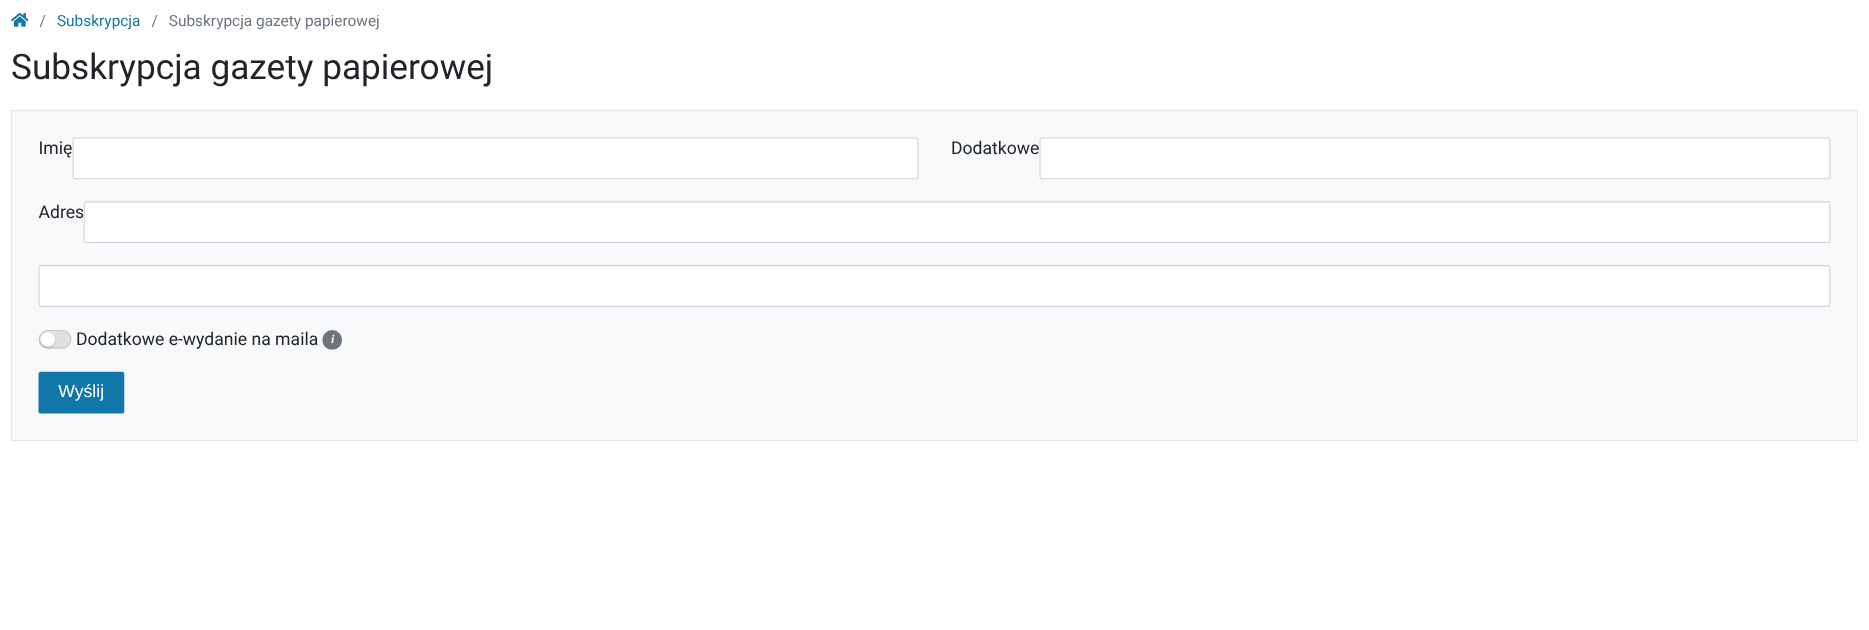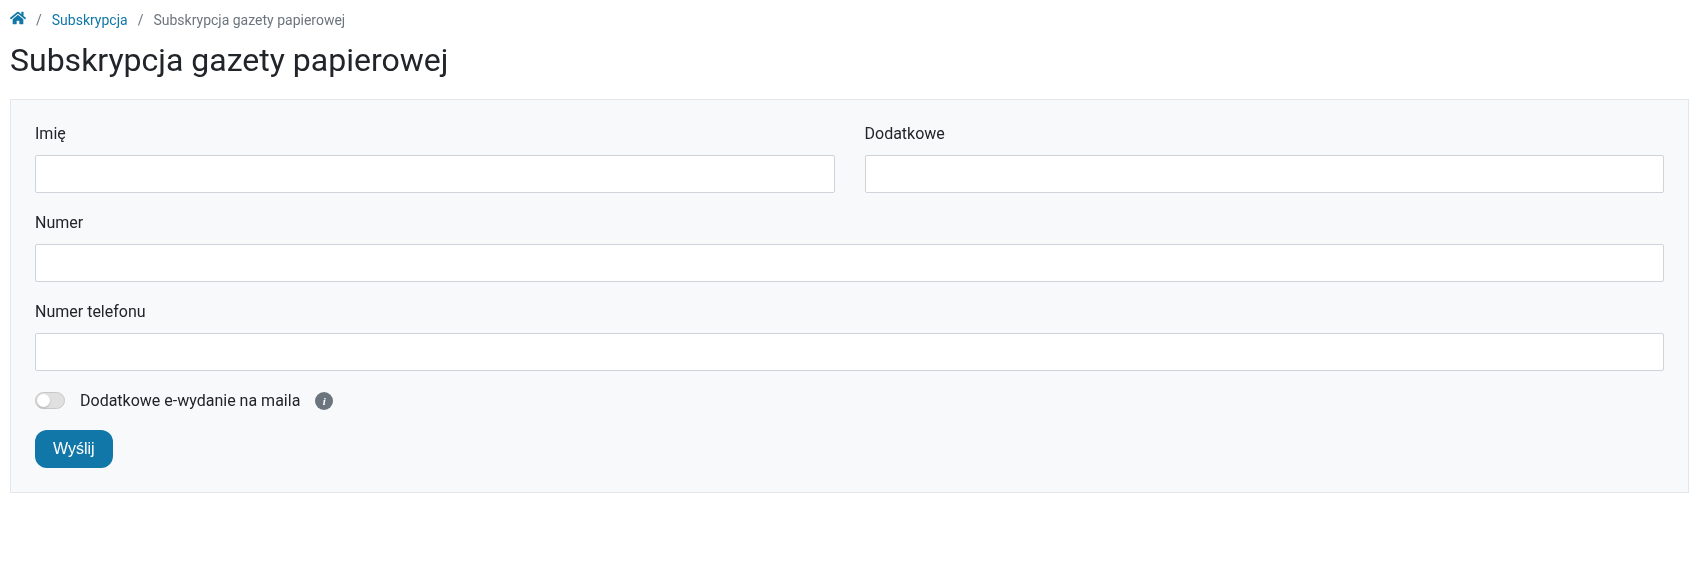--- a/index.html
+++ b/index.html
@@ -49,21 +49,20 @@
       padding: 24px;
     }
     .form-row {
       display: flex;
       gap: 30px;
       margin-bottom: 20px;
     }
     .form-group {
       flex: 1;
       display: flex;
-      flex-direction: column;
     }
     .form-group.full {
       width: 100%;
     }
     .form-label {
       font-size: 16px;
       color: #212529;
       margin-bottom: 12px;
     }
     .form-control {
@@ -73,21 +72,21 @@
       font-size: 16px;
       line-height: 1.5;
       color: #495057;
       background-color: #fff;
       border: 1px solid #ced4da;
       border-radius: 2px;
     }
     .switch-row {
       display: flex;
       align-items: center;
-      gap: 15px;
+      gap: 4px;
       margin-bottom: 20px;
     }
     .switch {
       position: relative;
       display: inline-block;
       width: 30px;
       height: 17px;
     }
     .switch input {
       opacity: 0;
@@ -144,21 +143,21 @@
       font-family: Georgia, serif;
       cursor: help;
     }
     .btn-primary {
       background-color: #1177a8;
       color: #fff;
       border: none;
       padding: 10px 18px;
       font-size: 16px;
       cursor: pointer;
-      border-radius: 12px;
+      border-radius: 2px;
     }
   </style>
 </head>
 <body>
 
 <nav class="breadcrumb">
   <a href="#">
     <svg class="home-icon" viewBox="0 0 576 512">
         <path d="M280.37 148.26L96 300.11V464a16 16 0 0 0 16 16l112.06-.29a16 16 0 0 0 15.92-16V368a16 16 0 0 1 16-16h64a16 16 0 0 1 16 16v95.64a16 16 0 0 0 16 16.05L464 480a16 16 0 0 0 16-16V300L295.67 148.26a12.19 12.19 0 0 0-15.3 0zM571.6 251.47L488 182.56V44.05a12 12 0 0 0-12-12h-56a12 12 0 0 0-12 12v72.61L318.47 43a48 48 0 0 0-61 0L4.34 251.47a12 12 0 0 0-1.6 16.9l25.5 31A12 12 0 0 0 45.15 301l235.22-193.74a12.19 12.19 0 0 1 15.3 0L530.9 301a12 12 0 0 0 16.9-1.6l25.5-31a12 12 0 0 0-1.7-16.93z"></path>
       </svg>
@@ -179,28 +178,27 @@
       <input type="text" class="form-control" value="" style="">
     </div>
     <div class="form-group">
       <label class="form-label">Dodatkowe</label>
       <input type="text" class="form-control" value="" style="">
     </div>
   </div>
 
   <div class="form-row">
     <div class="form-group full">
-      <label class="form-label">Numer</label>
+      <label class="form-label">Adres</label>
       <input type="text" class="form-control" value="" style="">
     </div>
   </div>
 
   <div class="form-row">
     <div class="form-group full">
-      <label class="form-label">Numer telefonu</label>
       <input type="text" class="form-control" value="" style="">
     </div>
   </div>
 
   <div class="switch-row">
     <label class="switch">
       <input type="checkbox" style="">
       <span class="slider"></span>
     </label>
     <span class="switch-label">Dodatkowe e-wydanie na maila</span>

